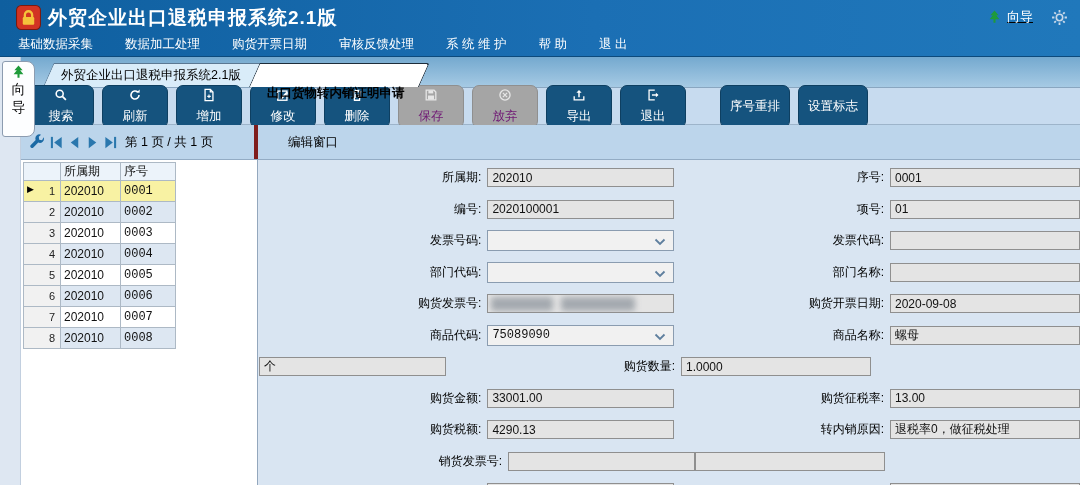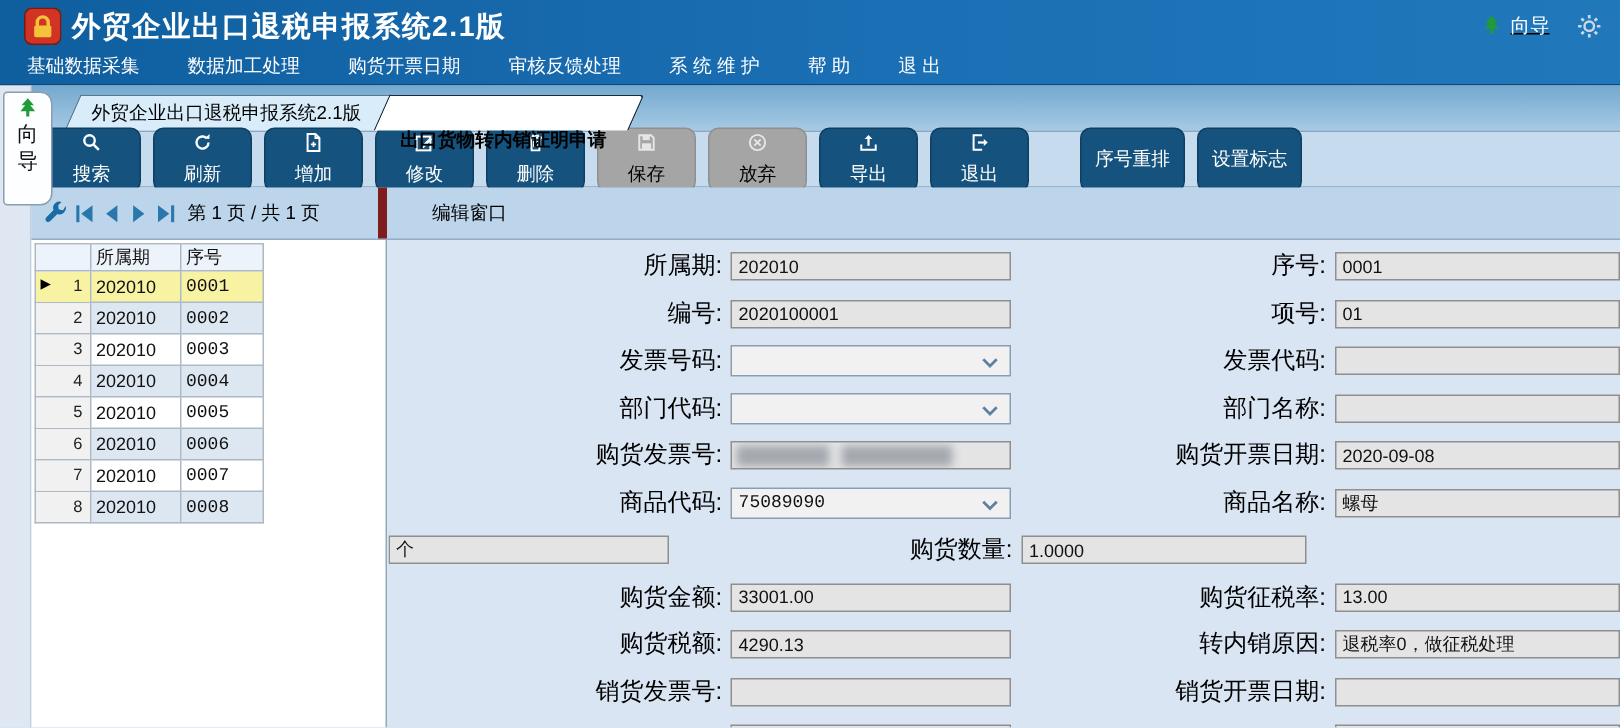--- a/index.html
+++ b/index.html
@@ -48,50 +48,50 @@
     position:absolute;left:21px;right:0;top:88px;height:37px;
     background:#c7dbef;border-bottom:1px solid #9db4ca;box-sizing:border-box;
     display:flex;align-items:center;padding-left:7px;gap:8px;
   }
   .tb-btn{
     height:43px;min-width:66px;padding:0 9px;box-sizing:border-box;
     background:var(--accent,#15537e);border:1px solid #0e3f61;border-radius:7px;
     color:#fff;font-size:12.5px;display:flex;align-items:center;justify-content:center;gap:6px;
     cursor:default;white-space:nowrap;flex-direction:column;
   }
-  .tb-btn.disabled{background:#a5a5a5;border-color:#8f8f8f;color:#000000;}
+  .tb-btn.disabled{background:#a5a5a5;border-color:#8f8f8f;color:#701a75;}
   .tb-btn.gap{margin-left:26px;}
   .tb-ic{display:inline-flex;width:14px;height:14px;}
   
   .pager-row{
     position:absolute;left:21px;right:0;top:125px;height:35px;
     background:#bcd5eb;border-bottom:1px solid #93acc4;box-sizing:border-box;display:flex;
   }
-  .pager-left{width:237px;box-sizing:border-box;border-right:6px solid #7f1d1d;display:flex;align-items:center;gap:3px;padding-left:8px;}
+  .pager-left{width:237px;box-sizing:border-box;border-right:4px solid #7f1d1d;display:flex;align-items:center;gap:3px;padding-left:8px;}
   .nav-ic{width:15px;height:15px;display:inline-flex;cursor:default;}
   .page-info{font-size:12.5px;color:#000;margin-left:4px;white-space:pre;}
   .panel-title{display:flex;align-items:center;padding-left:30px;font-size:12.5px;color:#000;}
   
   .content{position:absolute;left:21px;right:0;top:160px;bottom:0;}
   .list-panel{position:absolute;left:0;top:0;bottom:0;width:237px;background:#fff;border-right:1px solid #93a7bd;box-sizing:border-box;}
   table.grid{border-collapse:collapse;margin:2px 0 0 2px;}
   .grid th,.grid td{border:1px solid #adb9c5;font-weight:normal;font-size:12px;color:#111;padding:0 3px;box-sizing:border-box;}
   .grid th{background:#ecf3fa;height:16px;text-align:left;}
   .grid td{height:21px;background:#fff;}
   .grid td.num{background:#f1f1f1;width:37px;text-align:right;position:relative;font-size:11px;color:#222;padding-right:5px;}
   .grid .c-period{width:60px;}
   .grid .c-seq{width:55px;font-family:Liberation Mono, monospace;}
   .grid tr.alt td{background:#dde7f2;}
   .grid tr.alt td.num{background:#f1f1f1;}
   .grid tr.selected td,.grid tr.selected td.num{background:var(--selected-row,#f8f2a3);}
   .marker{position:absolute;left:3px;top:3px;font-size:9px;color:#000;}
   
   .form-panel{position:absolute;left:238px;right:0;top:0;bottom:0;background:#d9e5f2;overflow:hidden;padding-top:2px;box-sizing:border-box;}
   .f-row{height:31.5px;display:flex;align-items:center;}
-  .f-label{font-size:16px;color:#000;text-align:right;box-sizing:border-box;padding-right:6px;white-space:nowrap;}
+  .f-label{font-size:12px;color:#000;text-align:right;box-sizing:border-box;padding-right:6px;white-space:nowrap;}
   .f-label.left{width:249px;}
   .f-label.right{width:235px;}
   .f-ctl{box-sizing:border-box;position:relative;}
   .f-ctl.left{width:187px;flex:none;}
   .f-ctl.right{width:190px;flex:none;}
   .f-ctl.inp{height:19px;background:#e4e4e4;border:1px solid #8f8f8f;font-size:12px;color:#111;
     display:flex;align-items:center;padding:0 4px;overflow:hidden;white-space:nowrap;}
   .f-ctl.sel{height:21px;background:#f1f1f1;border:1px solid #8a9cb0;font-size:12px;color:#111;
     display:flex;align-items:center;padding:0 4px;justify-content:space-between;overflow:hidden;white-space:nowrap;font-family:Liberation Mono, monospace;}
   .chev{width:12px;height:9px;display:inline-flex;flex:none;margin-right:3px;}
@@ -451,21 +451,20 @@
         <div class="f-label right">转内销原因:</div>
         <div class="f-ctl right inp">
           <span>退税率0，做征税处理</span>
         </div>
       </div>
       <div class="f-row">
         <div class="f-label left">销货发票号:</div>
         <div class="f-ctl left inp">
           <span></span>
         </div>
-        <div class="f-label right">销货开票日期:</div>
         <div class="f-ctl right inp">
           <span></span>
         </div>
       </div>
       <div class="f-row">
         <div class="f-label left"></div>
         <div class="f-ctl left inp">
           <span></span>
         </div>
         <div class="f-label right"></div>

